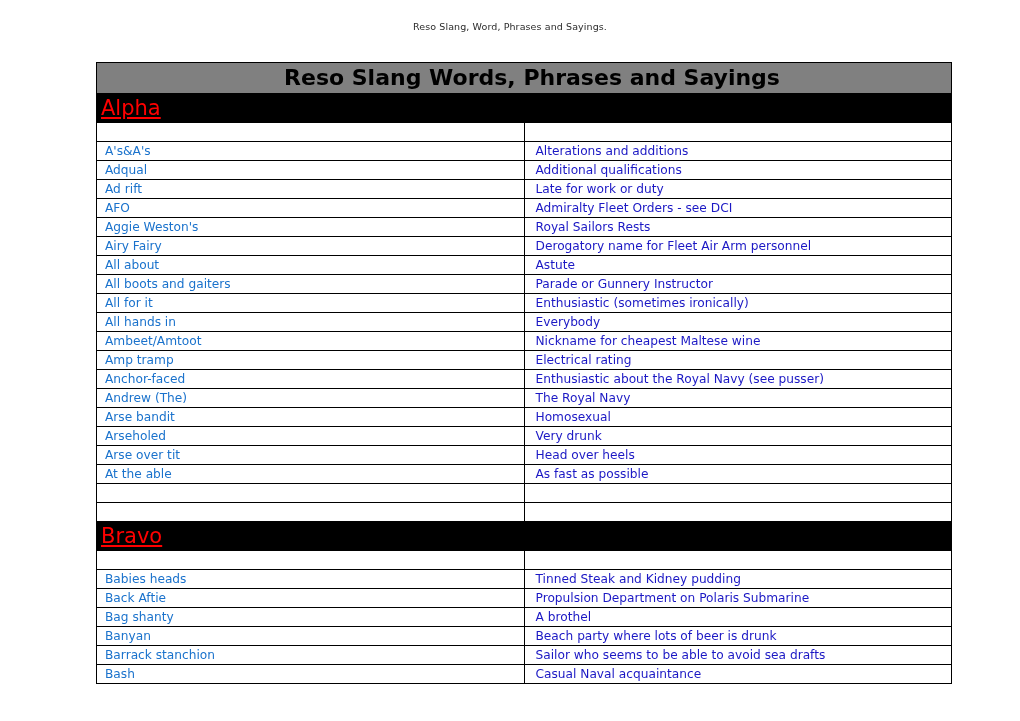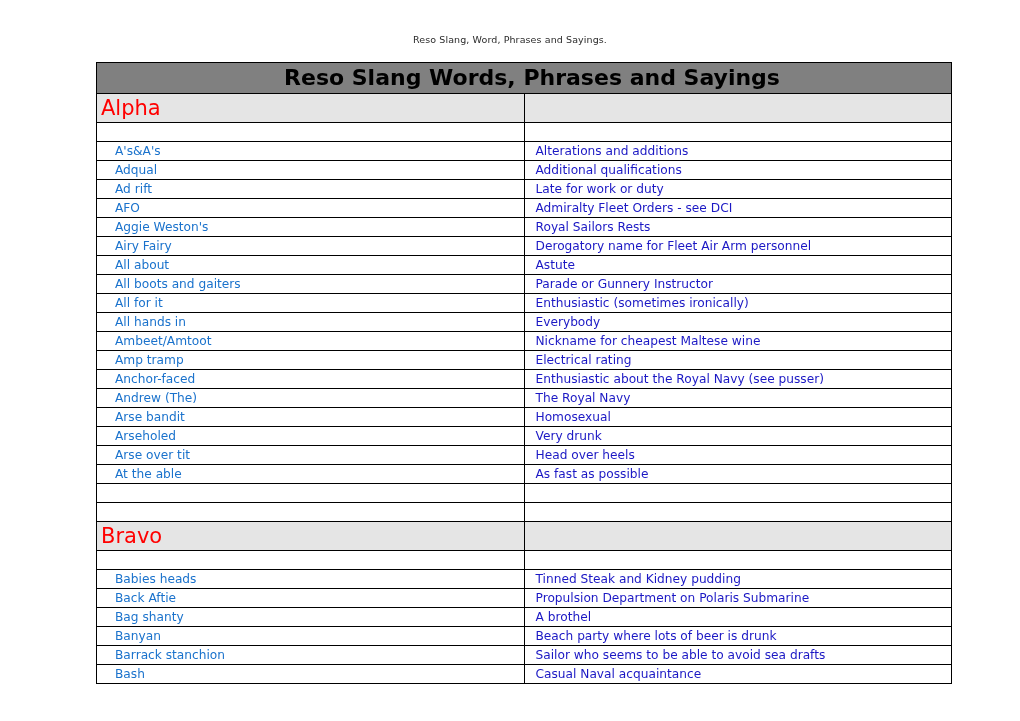--- a/index.html
+++ b/index.html
@@ -17,21 +17,20 @@
   .page-header {
     position: absolute;
     top: 21px;
     left: 0;
     width: 1020px;
     text-align: center;
     font-size: 9.5px;
     color: #2b2b2b;
     font-family: "DejaVu Sans", sans-serif;
     letter-spacing: 0.1px;
-    margin-top: 13px;
   }
   .sheet {
     position: absolute;
     left: 96px;
     top: 62px;
     width: 856px;
     border-collapse: collapse;
     table-layout: fixed;
   }
   .sheet td {
@@ -41,42 +40,43 @@
     height: 18px;
     line-height: 17px;
     font-size: 12.2px;
     font-family: "DejaVu Sans", sans-serif;
     overflow: hidden;
     white-space: nowrap;
   }
   td.c-term {
     width: 252px;
     color: #1a72cc;
-    padding-left: 18px;
+    padding-left: 8px;
   }
   td.c-def {
     width: 602px;
     color: #1b18c4;
     padding-left: 11px;
   }
   tr.title-row td {
     background: #808080;
     color: #000000;
     font-weight: bold;
     font-size: 22px;
     height: 30px;
     line-height: 30px;
     text-align: center;
     padding-left: 16px;
     border: 1px solid #000000;
   }
   tr.letter-row td {
-    background: #e5e5e5;
+    background: #000000;
     height: 28px;
     line-height: 28px;
+    text-decoration: underline;
   }
   tr.letter-row td.c-term {
     color: #ff0000;
     font-size: 21px;
     padding-left: 4px;
   }
   tr.spacer-row td {
     background: #ffffff;
     height: 18px;
   }

